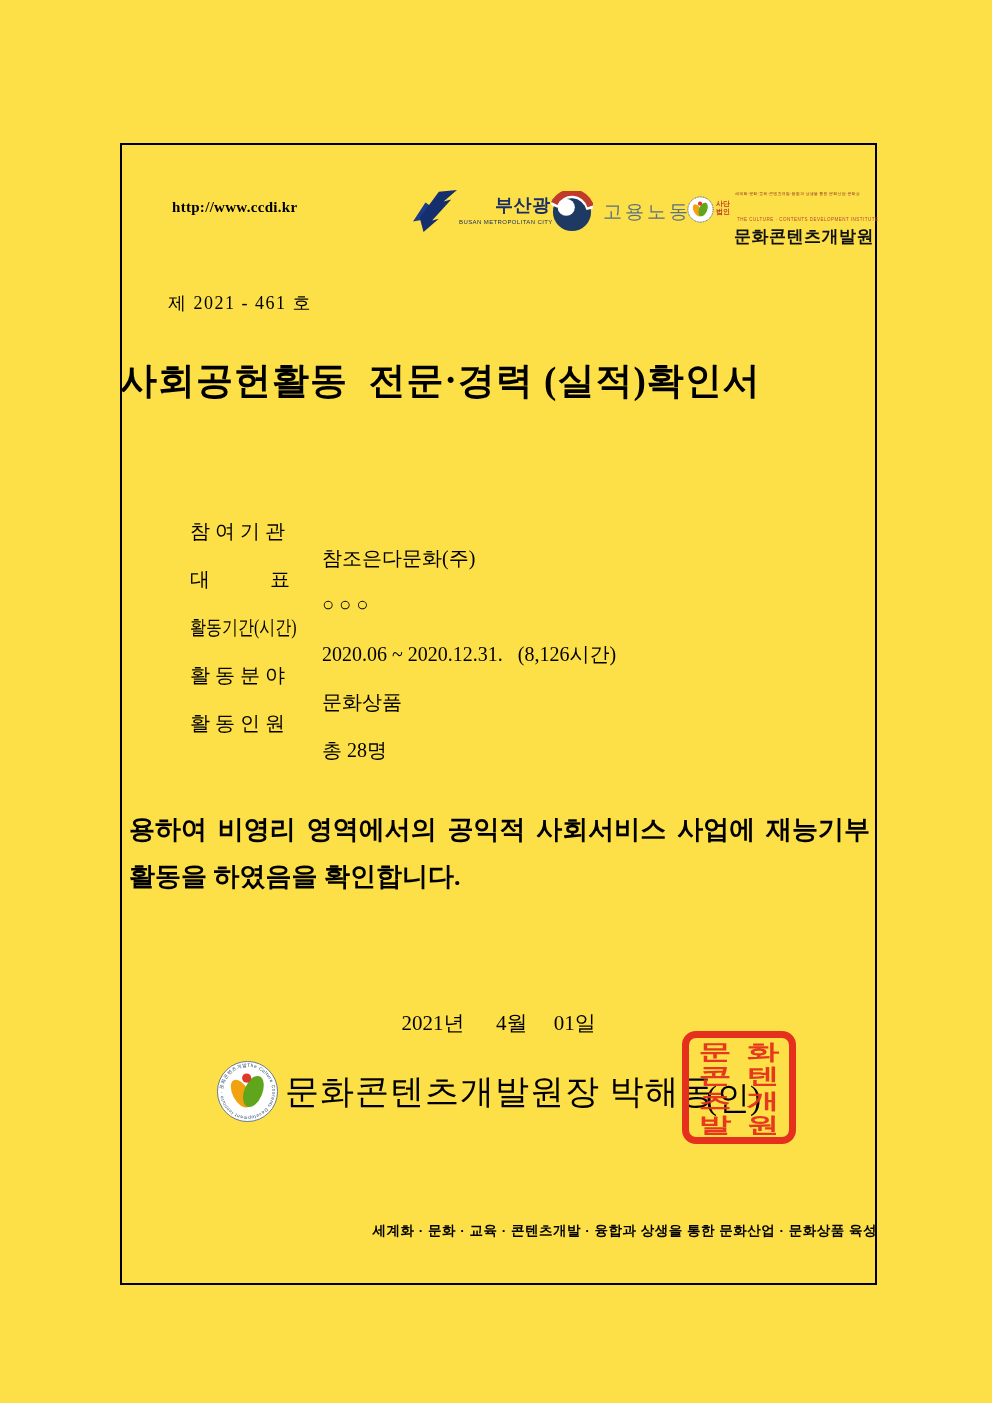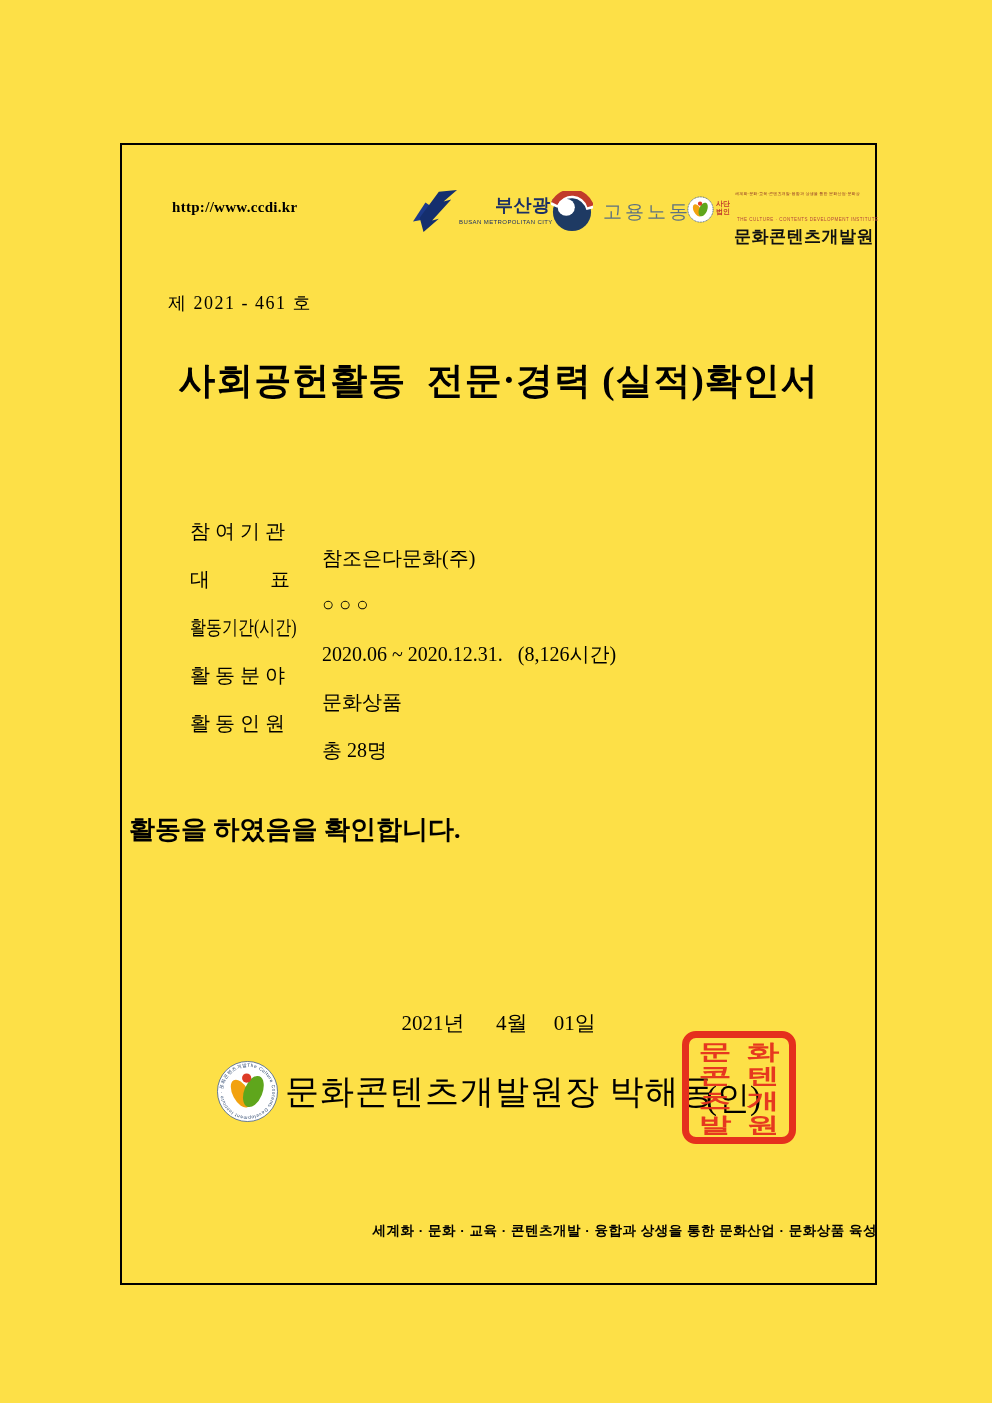--- a/index.html
+++ b/index.html
@@ -20,21 +20,21 @@
   .moel-name { position:absolute; left:603px; top:199px; font-family:"Liberation Sans",sans-serif; font-size:19px; color:#5d7280; letter-spacing:3px; white-space:nowrap; }
 
   .ccdi-logo-sm { position:absolute; left:687px; top:196px; }
   .ccdi-assoc { position:absolute; left:716px; top:200px; font-family:"Liberation Sans",sans-serif; font-size:7px; font-weight:bold; color:#c0392b; line-height:8px; text-align:center; }
   .ccdi-tagline { position:absolute; left:735px; top:191px; width:125px; font-family:"Liberation Sans",sans-serif; font-size:4px; color:#8a2c25; letter-spacing:.2px; white-space:nowrap; overflow:hidden; }
   .ccdi-name { position:absolute; left:734px; top:197px; font-family:"Liberation Sans",sans-serif; font-size:17px; font-weight:bold; color:#111; letter-spacing:.5px; white-space:nowrap;margin-top:28px; }
   .ccdi-sub { position:absolute; left:737px; top:217px; font-family:"Liberation Sans",sans-serif; font-size:4.5px; color:#b3453c; letter-spacing:.5px; white-space:nowrap; }
 
   .doc-number { position:absolute; left:168px; top:249px; font-size:18px; letter-spacing:1.5px; white-space:pre;margin-top:42px; }
 
-  .cert-title { position:absolute; left:120px; top:356px; width:757px; text-align:center; font-size:37px; font-weight:bold; letter-spacing:1px; white-space:pre; }
+  .cert-title { position:absolute; left:120px; top:356px; width:757px; text-align:left; font-size:37px; font-weight:bold; letter-spacing:1px; white-space:pre; }
 
   .field-row { position:absolute; left:170px; font-size:20px; white-space:pre; }
   .field-label { display:inline-block; width:150px; white-space:pre; vertical-align:top; }
   .field-label.squish { transform:scaleX(.8); transform-origin:left center; }
   .field-value { position:absolute; left:152px; white-space:pre; }
 
   .body-para { position:absolute; left:129px; top:806px; width:741px; font-size:26px; font-weight:bold; line-height:47px; }
   .body-line { width:100%; }
   .body-line.justify { text-align:justify; text-align-last:justify; }
   .body-line.indent { padding-left:38px; }
@@ -108,20 +108,21 @@
   <div class="field-row" style="top:639px">
     <span class="field-label">활 동 분 야</span>
     <span class="field-value">문화상품</span>
   </div>
   <div class="field-row" style="top:687px">
     <span class="field-label">활 동 인 원</span>
     <span class="field-value">총 28명</span>
   </div>
 
   <div class="body-para">
+    <div class="body-line justify">용하여 비영리 영역에서의 공익적 사회서비스 사업에 재능기부</div>
     <div class="body-line">활동을 하였음을 확인합니다.</div>
   </div>
 
   <div class="issue-date">2021년      4월     01일</div>
 
   <svg class="issuer-logo" width="63" height="63" viewBox="0 0 30 30">
     <circle cx="15" cy="15" r="14.3" fill="#ffffff" stroke="#30508c" stroke-width="0.35"></circle>
     <path id="ccdiRing" d="M15,3.2 a11.8,11.8 0 1,1 -0.02,0" fill="none"></path>
     <text font-size="2.2" fill="#1e3a63" font-family="Liberation Sans, sans-serif" letter-spacing="0.25">
       <textPath href="#ccdiRing">The Culture Contents Development Institute · 문화콘텐츠개발원</textPath>

